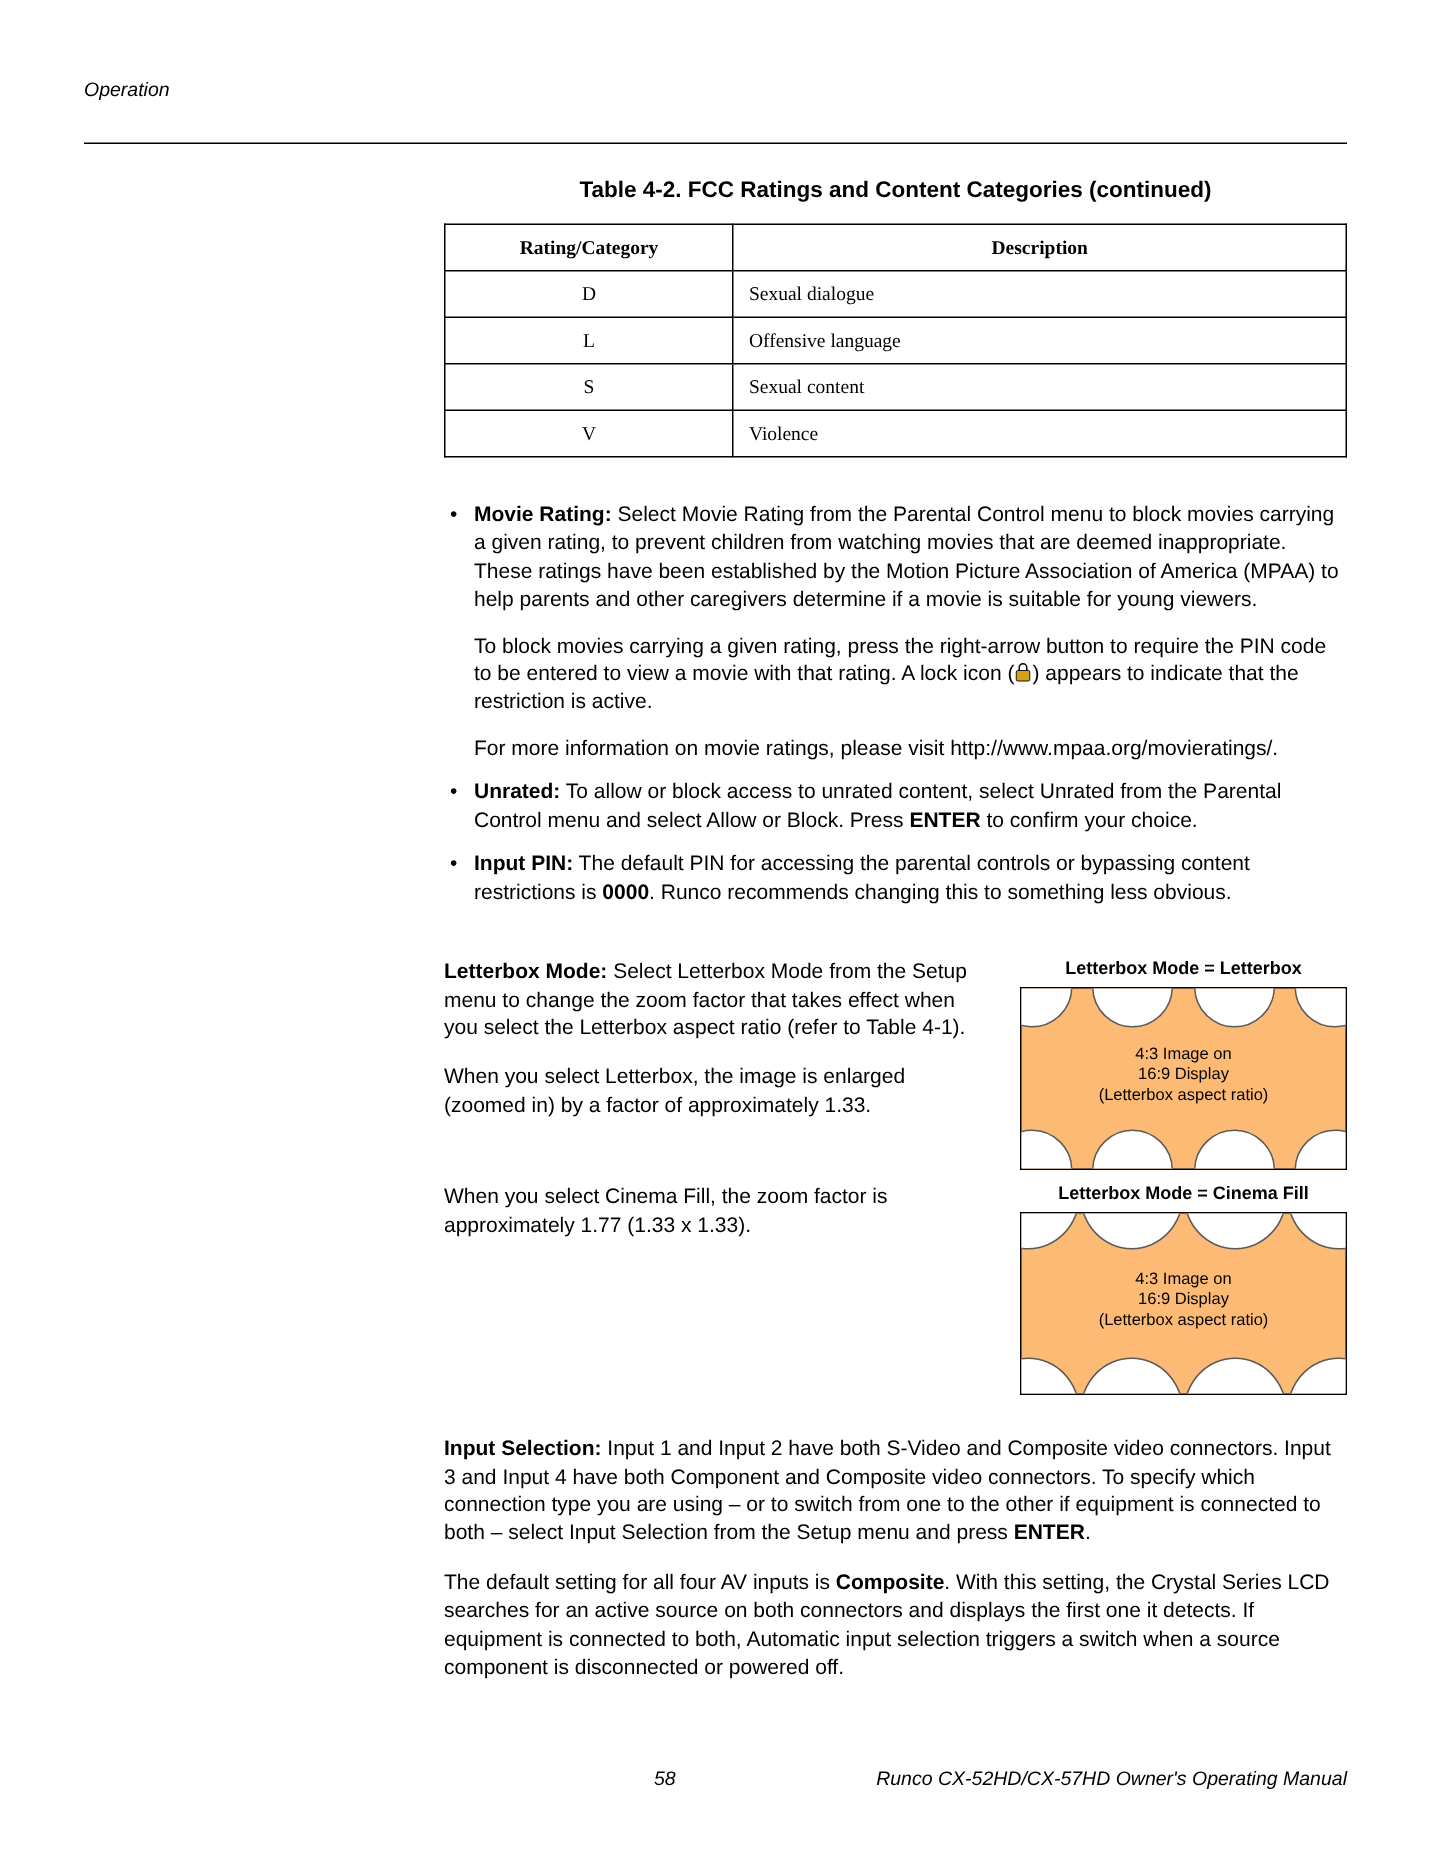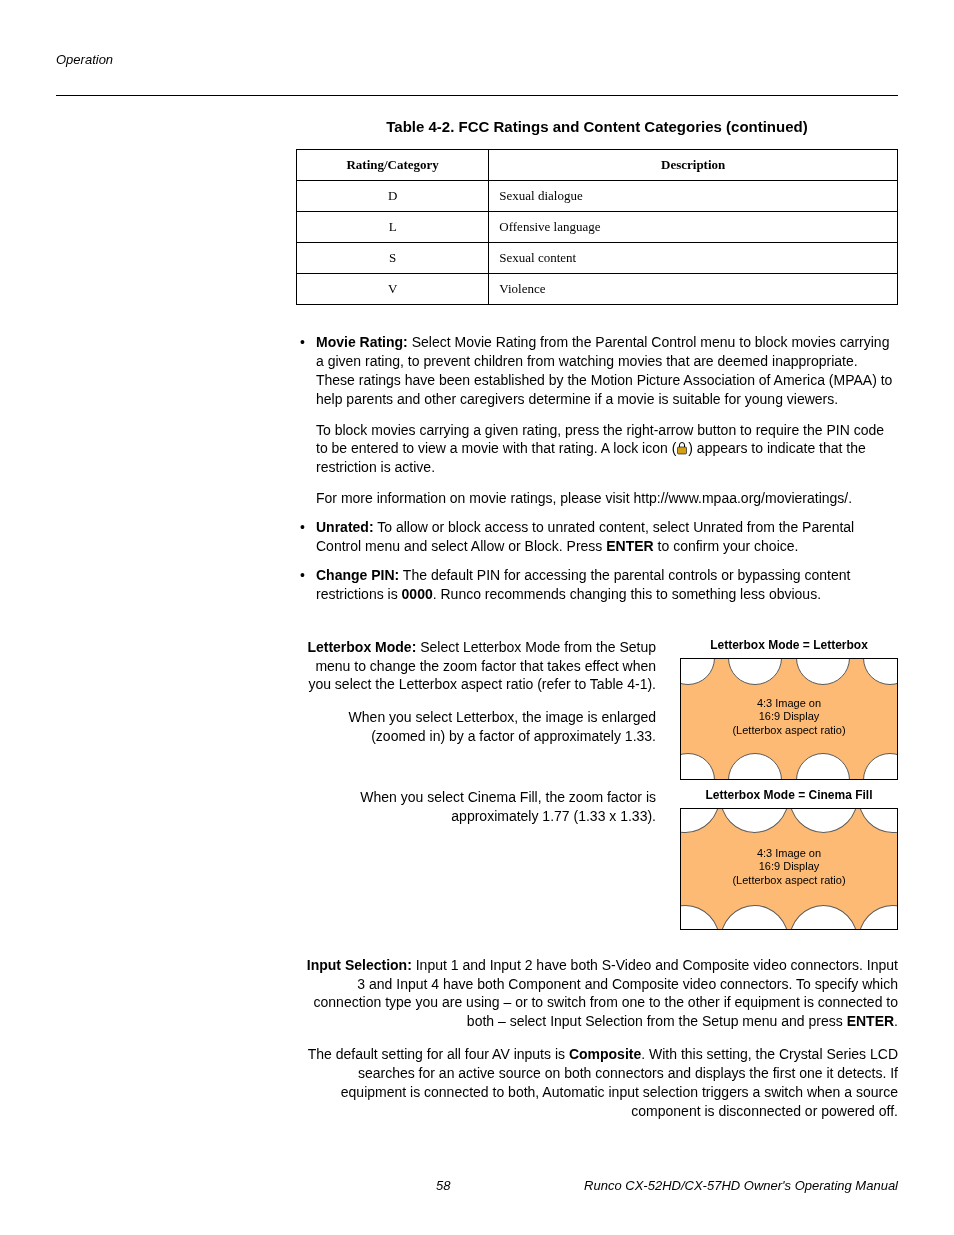--- a/index.html
+++ b/index.html
@@ -10,21 +10,21 @@
   .content-col { margin-left: 240px; margin-right: 0; width: 602px; }
   .table-title { font-weight: bold; font-size: 15px; text-align: center; margin-bottom: 14px; }
   table.ratings { width: 100%; border-collapse: collapse; margin-bottom: 28px; font-family: Liberation Serif, serif; }
   table.ratings th, table.ratings td { border: 1px solid #000; font-size: 13px; padding: 7px 10px; }
   table.ratings th { font-weight: bold; text-align: center; }
   table.ratings td.cat { text-align: center; width: 32%; }
   table.ratings td.desc { text-align: left; }
   ul.bullets { list-style: none; padding-left: 0; margin-bottom: 34px; }
   ul.bullets > li { position: relative; padding-left: 20px; font-size: 14px; line-height: 1.35; margin-bottom: 10px; }
   ul.bullets > li::before { content: "•"; position: absolute; left: 4px; top: 0; font-size: 14px; }
-  .para { font-size: 14px; line-height: 1.35; margin-bottom: 14px; text-align: right; }
+  .para { font-size: 14px; line-height: 1.35; margin-bottom: 14px; }
   .bold { font-weight: bold; }
   .lock-icon { display: inline-flex; width: 12px; height: 14px; vertical-align: -2px; }
   .lock-icon svg { width: 12px; height: 14px; }
   .letterbox-row { display: flex; gap: 24px; margin-bottom: 8px; }
   .letterbox-left { flex: 1; }
   .letterbox-right { width: 218px; flex: 0 0 218px; }
   .diagram-label { font-size: 12px; font-weight: bold; text-align: center; margin-bottom: 6px; }
   .diagram { border: 1px solid #000; width: 218px; position: relative; overflow: hidden; background: #fdba74; }
   .diagram.lb { height: 122px; }
   .diagram.cf { height: 122px; }
@@ -87,21 +87,21 @@
                 <path d="M3.5 6 V4 a2.5 2.5 0 0 1 5 0 V6" fill="none" stroke="#000" stroke-width="1"></path>
               </svg>
             </span><span>) appears to indicate that the restriction is active.</span>
         </div>
         <div class="li-inner-para">For more information on movie ratings, please visit http://www.mpaa.org/movieratings/.</div>
       </li>
       <li>
         <span class="bold">Unrated:</span><span> To allow or block access to unrated content, select Unrated from the Parental Control menu and select Allow or Block. Press </span><span class="bold">ENTER</span><span> to confirm your choice.</span>
       </li>
       <li>
-        <span class="bold">Change PIN:</span><span> The default PIN for accessing the parental controls or bypassing content restrictions is </span><span class="bold">0000</span><span>. Runco recommends changing this to something less obvious.</span>
+        <span class="bold">Input PIN:</span><span> The default PIN for accessing the parental controls or bypassing content restrictions is </span><span class="bold">0000</span><span>. Runco recommends changing this to something less obvious.</span>
       </li>
     </ul>
 
     <div class="letterbox-row">
       <div class="letterbox-left">
         <div class="para">
           <span class="bold">Letterbox Mode:</span><span> Select Letterbox Mode from the Setup menu to change the zoom factor that takes effect when you select the Letterbox aspect ratio (refer to Table 4-1).</span>
         </div>
         <div class="para">When you select Letterbox, the image is enlarged (zoomed in) by a factor of approximately 1.33.</div>
       </div>

